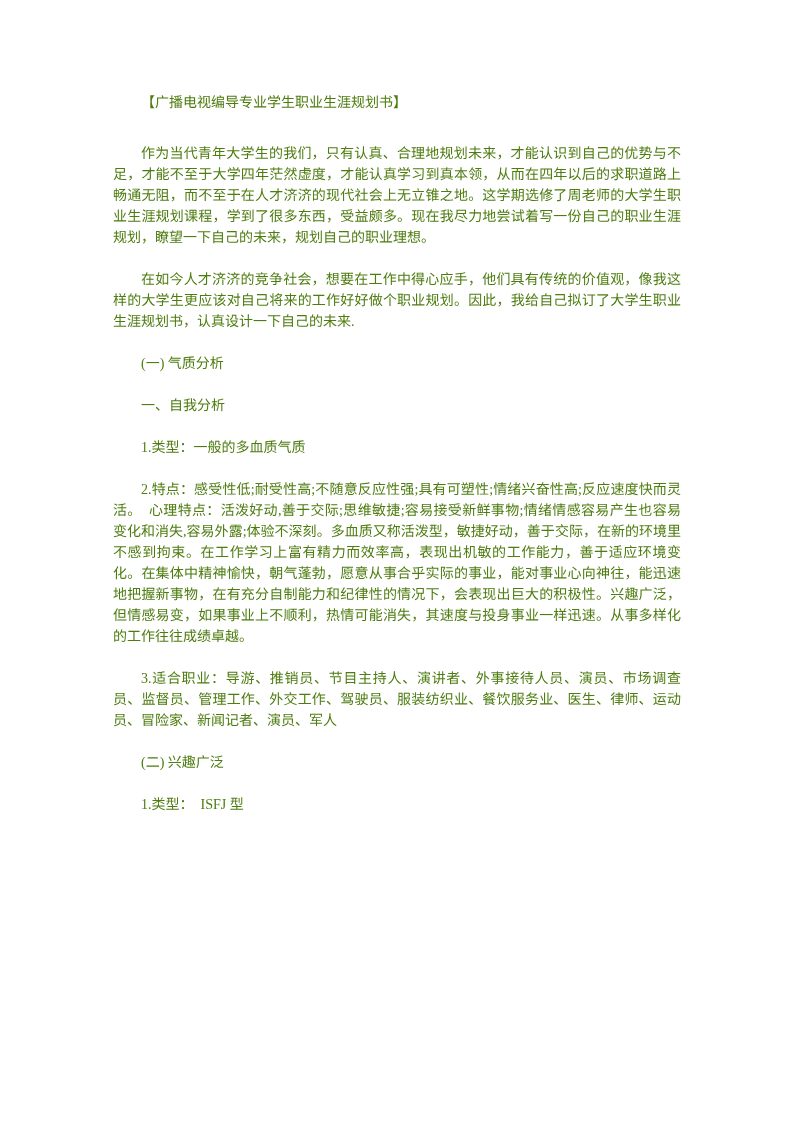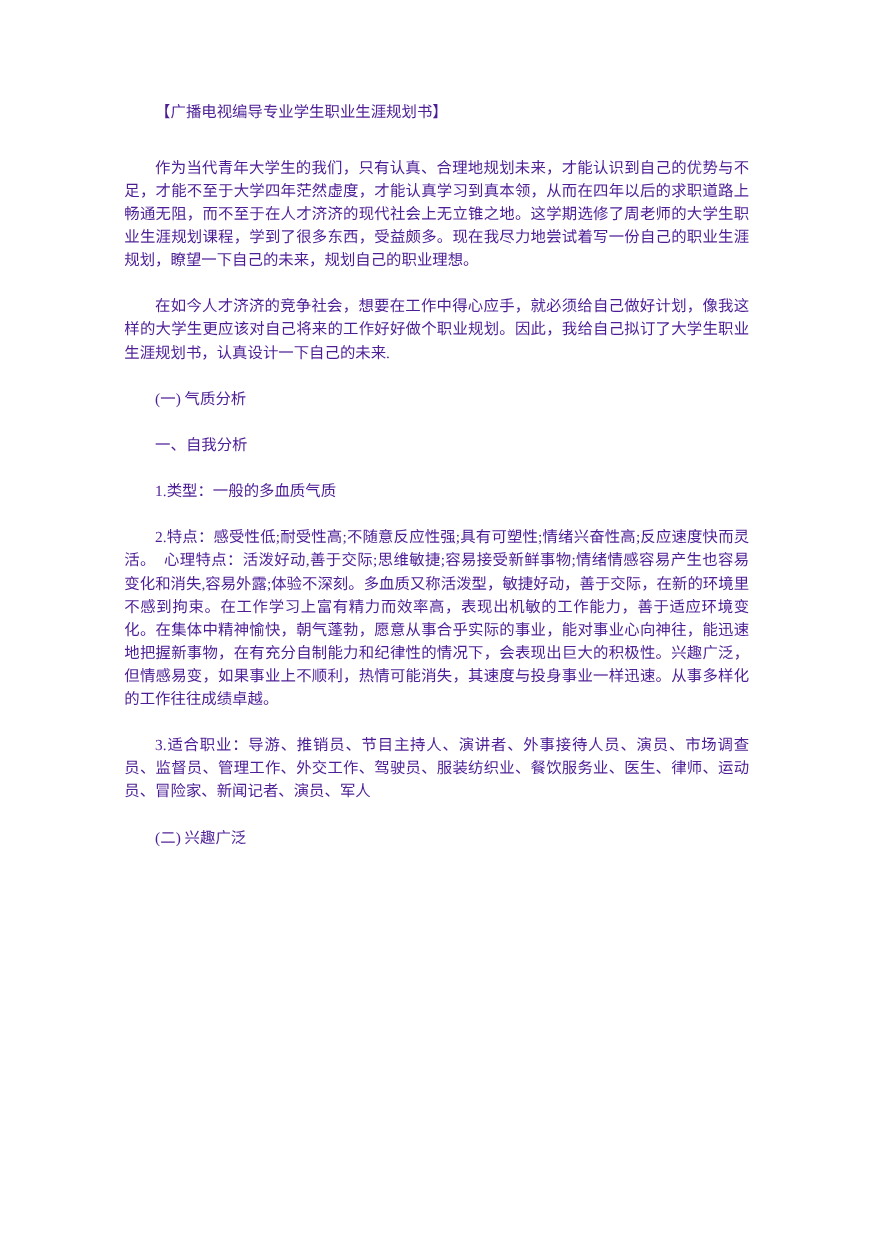--- a/index.html
+++ b/index.html
@@ -13,21 +13,21 @@
     height: 1122px;
     background: #ffffff;
     overflow: hidden;
     font-family: "Liberation Serif", "DejaVu Serif", serif;
   }
   .content {
     position: absolute;
     left: 113px;
     top: 92px;
     width: 568px;
-    color: #4c1d95;
+    color: #4d7c0f;
     font-size: 14px;
     line-height: 21px;
   }
   .doc-title {
     text-indent: 2em;
     margin: 0 0 30px 0;
     text-align: left;
     white-space: nowrap;
   }
   .para {
@@ -46,21 +46,22 @@
     margin-bottom: 0;
   }
 </style>
 </head>
 <body>
 
 <div class="page">
   <div class="content">
     <div class="doc-title">【广播电视编导专业学生职业生涯规划书】</div>
     <p class="para">作为当代青年大学生的我们，只有认真、合理地规划未来，才能认识到自己的优势与不足，才能不至于大学四年茫然虚度，才能认真学习到真本领，从而在四年以后的求职道路上畅通无阻，而不至于在人才济济的现代社会上无立锥之地。这学期选修了周老师的大学生职业生涯规划课程，学到了很多东西，受益颇多。现在我尽力地尝试着写一份自己的职业生涯规划，瞭望一下自己的未来，规划自己的职业理想。</p>
-    <p class="para">在如今人才济济的竞争社会，想要在工作中得心应手，就必须给自己做好计划，像我这样的大学生更应该对自己将来的工作好好做个职业规划。因此，我给自己拟订了大学生职业生涯规划书，认真设计一下自己的未来.</p>
+    <p class="para">在如今人才济济的竞争社会，想要在工作中得心应手，他们具有传统的价值观，像我这样的大学生更应该对自己将来的工作好好做个职业规划。因此，我给自己拟订了大学生职业生涯规划书，认真设计一下自己的未来.</p>
     <div class="heading">(一) 气质分析</div>
     <div class="heading">一、自我分析</div>
     <p class="para">1.类型：一般的多血质气质</p>
     <p class="para">2.特点：感受性低;耐受性高;不随意反应性强;具有可塑性;情绪兴奋性高;反应速度快而灵活。　心理特点：活泼好动,善于交际;思维敏捷;容易接受新鲜事物;情绪情感容易产生也容易变化和消失,容易外露;体验不深刻。多血质又称活泼型，敏捷好动，善于交际，在新的环境里不感到拘束。在工作学习上富有精力而效率高，表现出机敏的工作能力，善于适应环境变化。在集体中精神愉快，朝气蓬勃，愿意从事合乎实际的事业，能对事业心向神往，能迅速地把握新事物，在有充分自制能力和纪律性的情况下，会表现出巨大的积极性。兴趣广泛，但情感易变，如果事业上不顺利，热情可能消失，其速度与投身事业一样迅速。从事多样化的工作往往成绩卓越。</p>
     <p class="para">3.适合职业：导游、推销员、节目主持人、演讲者、外事接待人员、演员、市场调查员、监督员、管理工作、外交工作、驾驶员、服装纺织业、餐饮服务业、医生、律师、运动员、冒险家、新闻记者、演员、军人</p>
     <div class="heading">(二) 兴趣广泛</div>
+    <p class="para">1.类型：　ISFJ 型</p>
   </div>
 </div>
 
 </body></html>

